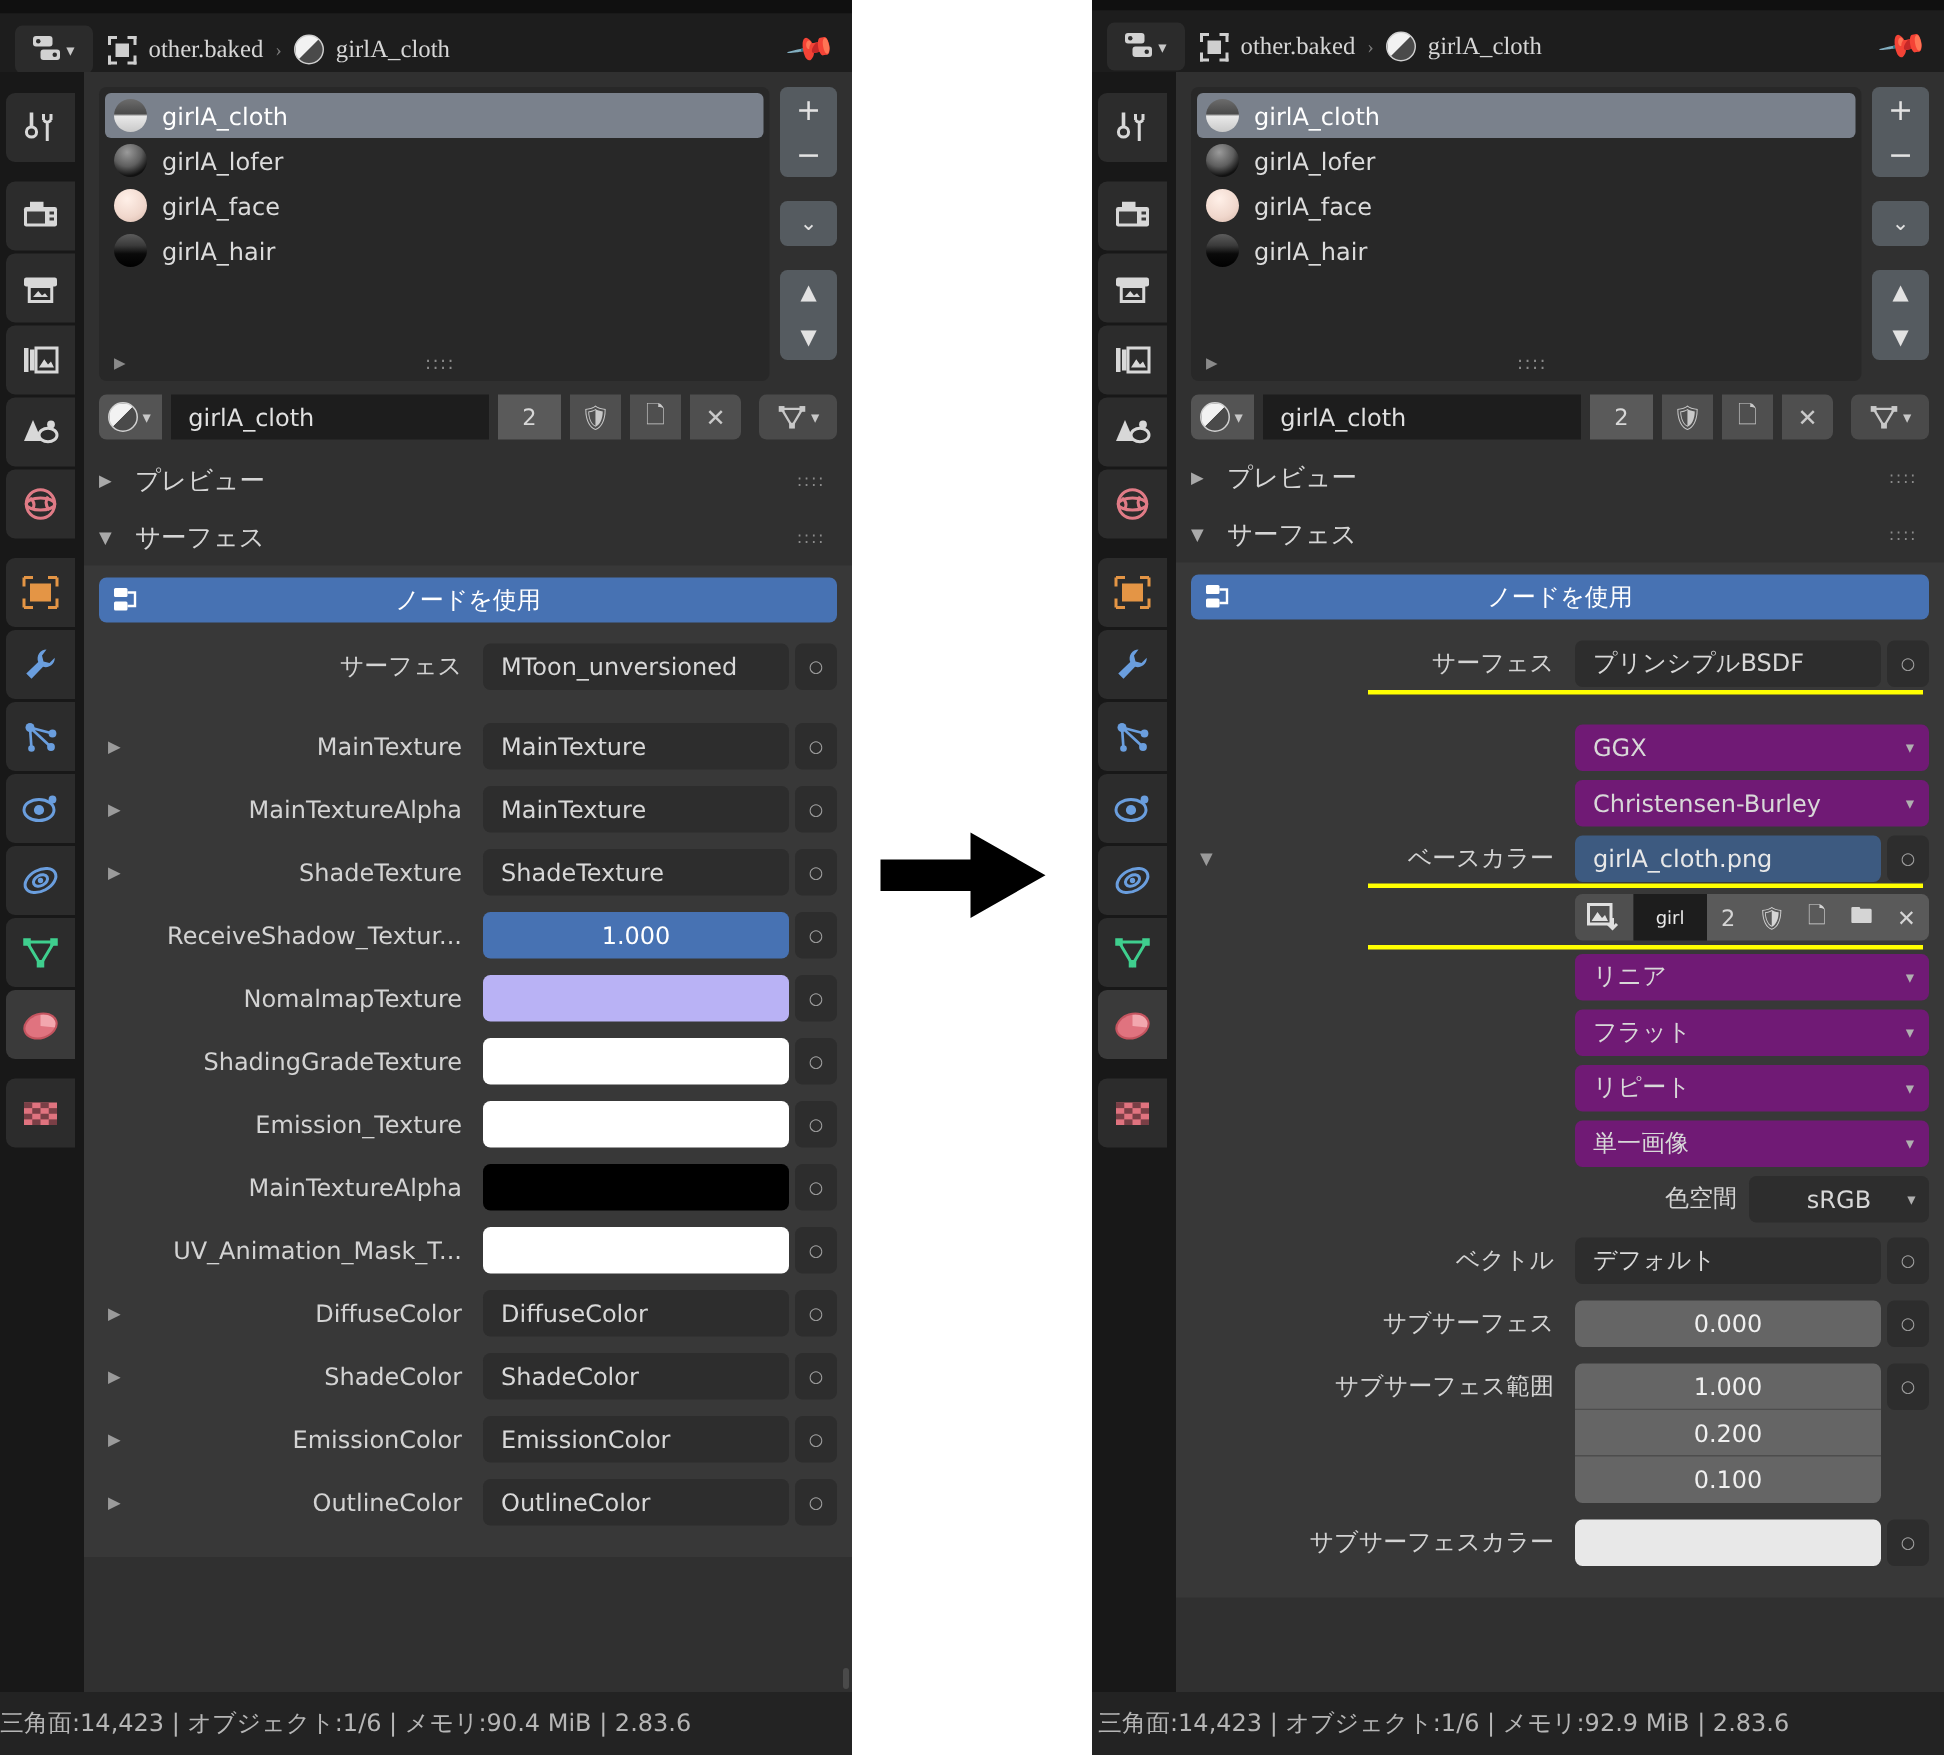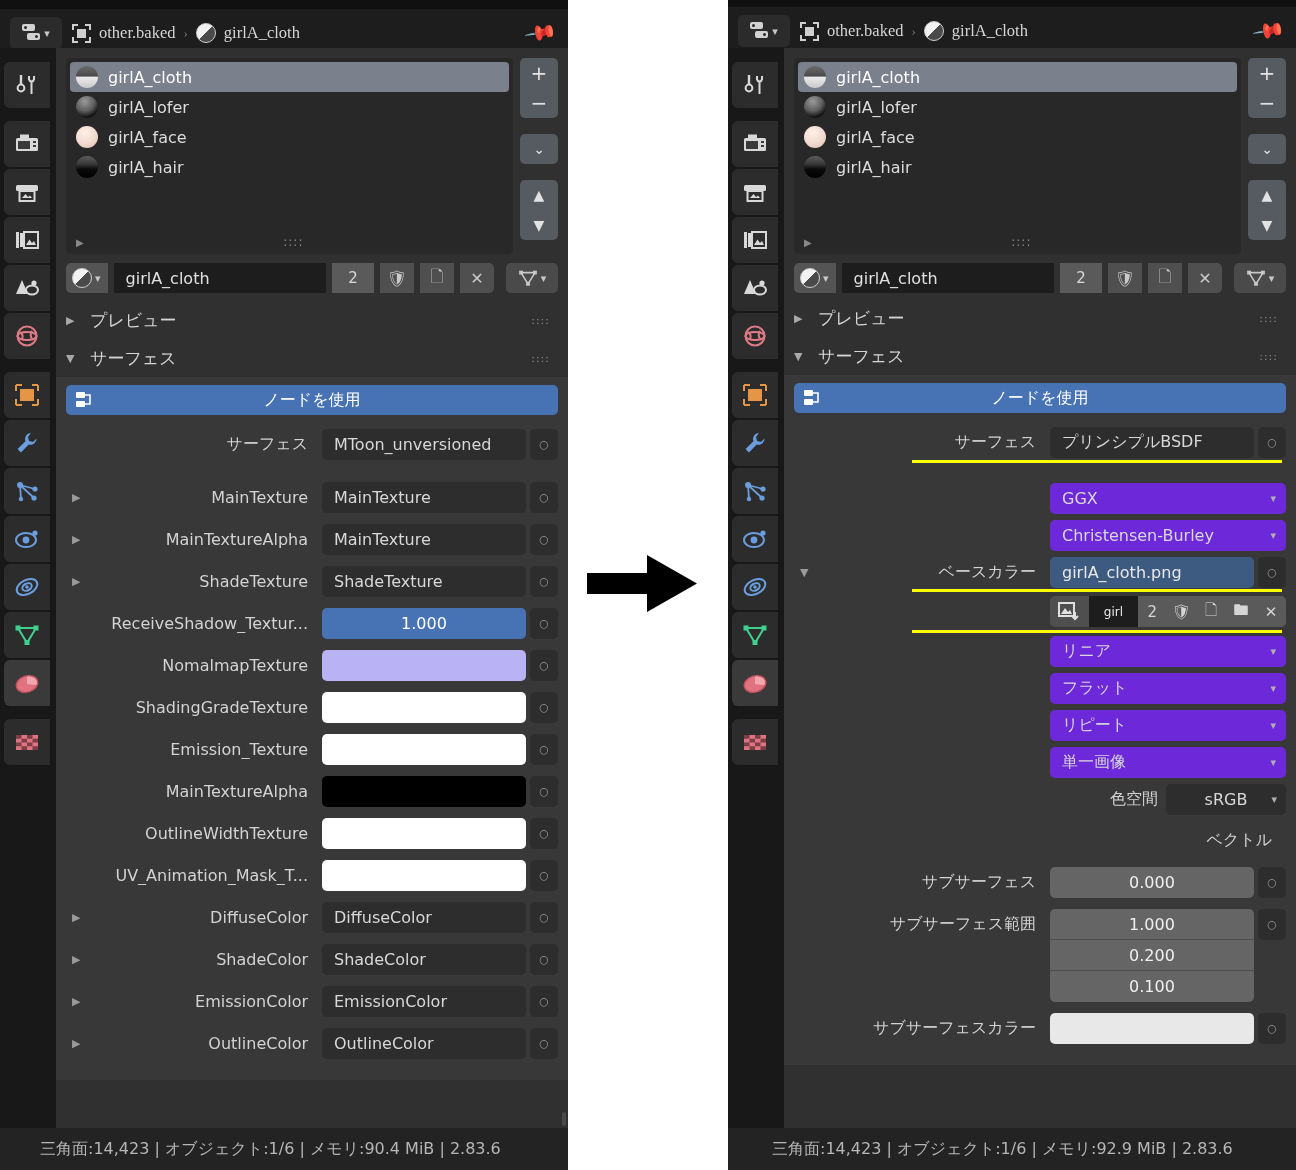--- a/index.html
+++ b/index.html
@@ -163,21 +163,21 @@
   .sw-black { background:#000000; }
   .sw-offwhite { background:#e8e8e8; }
   .dot {
     width:28px; height:31px; border-radius:5px; background:#2d2d2d;
     display:flex; align-items:center; justify-content:center; color:#9d9d9d; font-size:11px;
   }
   .dot.o::after { content:"○"; }
 
   
   .drop {
-    height:31px; border-radius:5px; background:#6d28d9; color:#d8d8d8;
+    height:31px; border-radius:5px; background:#701a75; color:#d8d8d8;
     display:flex; align-items:center; padding-left:12px; font-size:16px;
     position:relative; width:236px;
   }
   .drop .chev { position:absolute; right:10px; color:#b0b0b0; font-size:11px; }
   .prow .rightonly { margin-left:auto; }
 
   .ylineblk { position:relative; }
   .yline {
     position:absolute; height:3px; background:#ffff00; left:0; right:0;
   }
@@ -207,21 +207,21 @@
   }
   .vcell.first { border-radius:5px 5px 0 0; }
   .vcell.last { border-radius:0 0 5px 5px; border-bottom:none; }
 
   
   .statusbar {
     position:absolute; left:0; right:0; bottom:0; height:42px; background:#232323;
     display:flex; align-items:center; color:#b6b6b6; font-size:16px; padding-left:4px;
   }
   #win-left .statusbar { padding-left:0px; }
-  .statusbar .inner { white-space:nowrap;margin-left:40px; }
+  .statusbar .inner { white-space:nowrap; }
 
   
   .bigarrow { position:absolute; left:585px; top:551px; width:115px; height:65px; }
 
   
   .scrollnib { position:absolute; right:2px; bottom:44px; width:4px; height:14px; background:#4a4a4a; border-radius:2px;}
 </style>
 </head>
 <body>
 
@@ -519,28 +519,20 @@
 
         <div class="prow">
           <span class="exp"></span>
           <span class="lbl">MainTextureAlpha</span>
           <span class="field-wrap">
             <span class="fld swatch sw-black"></span>
             <span class="dot o"></span>
           </span>
         </div>
 
-        <div class="prow">
-          <span class="exp"></span>
-          <span class="lbl">OutlineWidthTexture</span>
-          <span class="field-wrap">
-            <span class="fld swatch sw-white"></span>
-            <span class="dot o"></span>
-          </span>
-        </div>
 
         <div class="prow">
           <span class="exp"></span>
           <span class="lbl">UV_Animation_Mask_T...</span>
           <span class="field-wrap">
             <span class="fld swatch sw-white"></span>
             <span class="dot o"></span>
           </span>
         </div>
 
@@ -912,20 +904,24 @@
             <span class="cs-drop">
               <span>sRGB</span>
               <span class="chev">▾</span>
             </span>
           </span>
         </div>
 
         <div class="prow">
           <span class="exp"></span>
           <span class="lbl">ベクトル</span>
+          <span class="field-wrap">
+            <span class="fld">デフォルト</span>
+            <span class="dot o"></span>
+          </span>
         </div>
 
         <div class="prow">
           <span class="exp"></span>
           <span class="lbl">サブサーフェス</span>
           <span class="field-wrap">
             <span class="fld grey center">0.000</span>
             <span class="dot o"></span>
           </span>
         </div>

